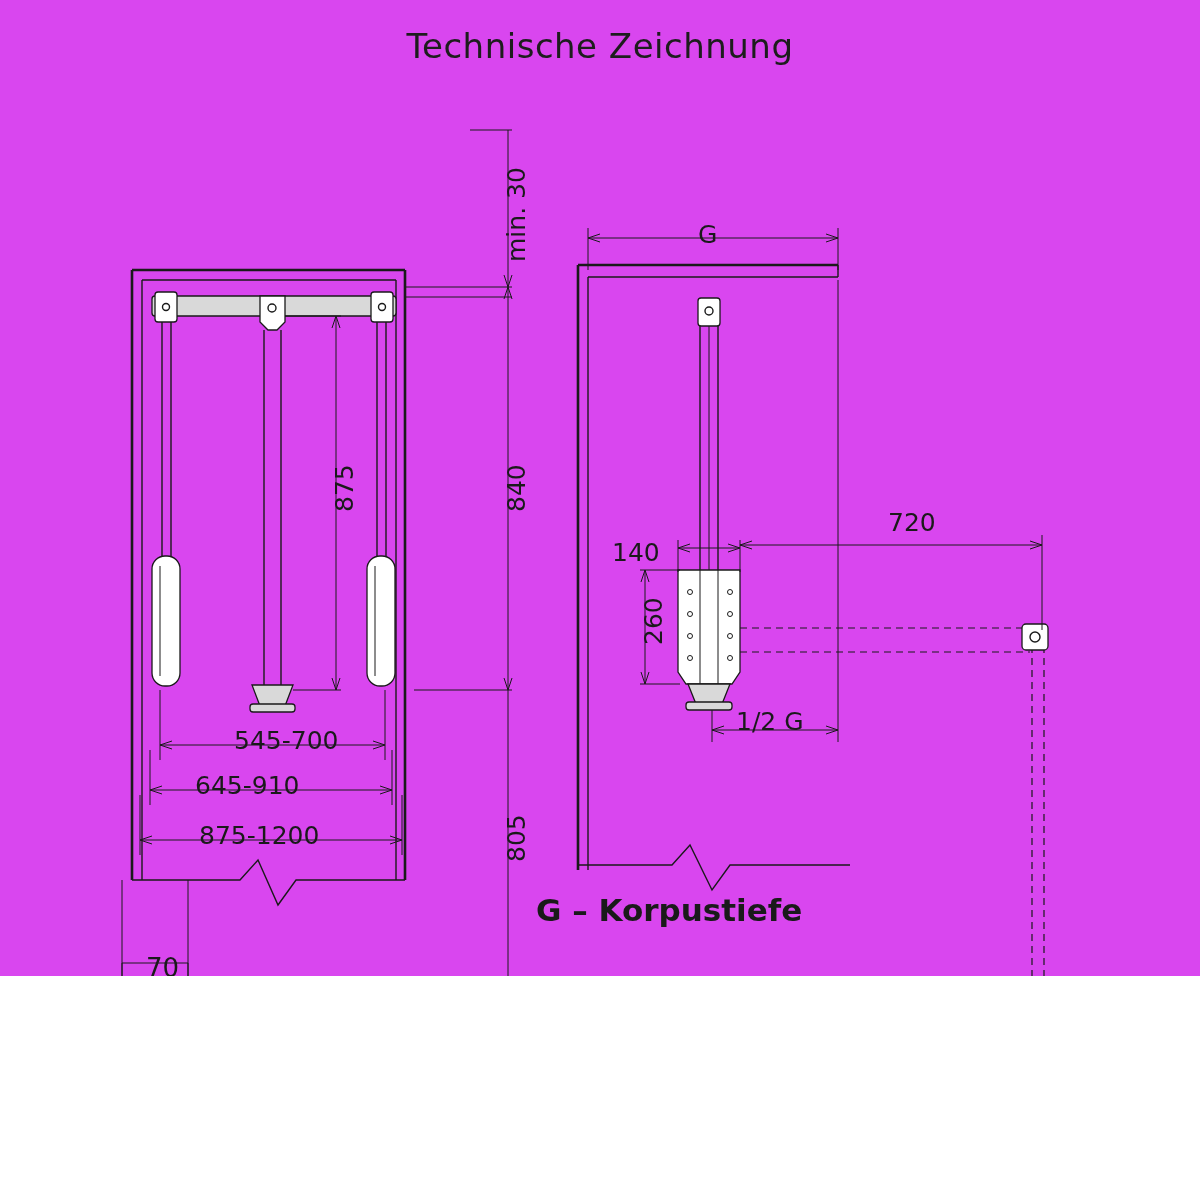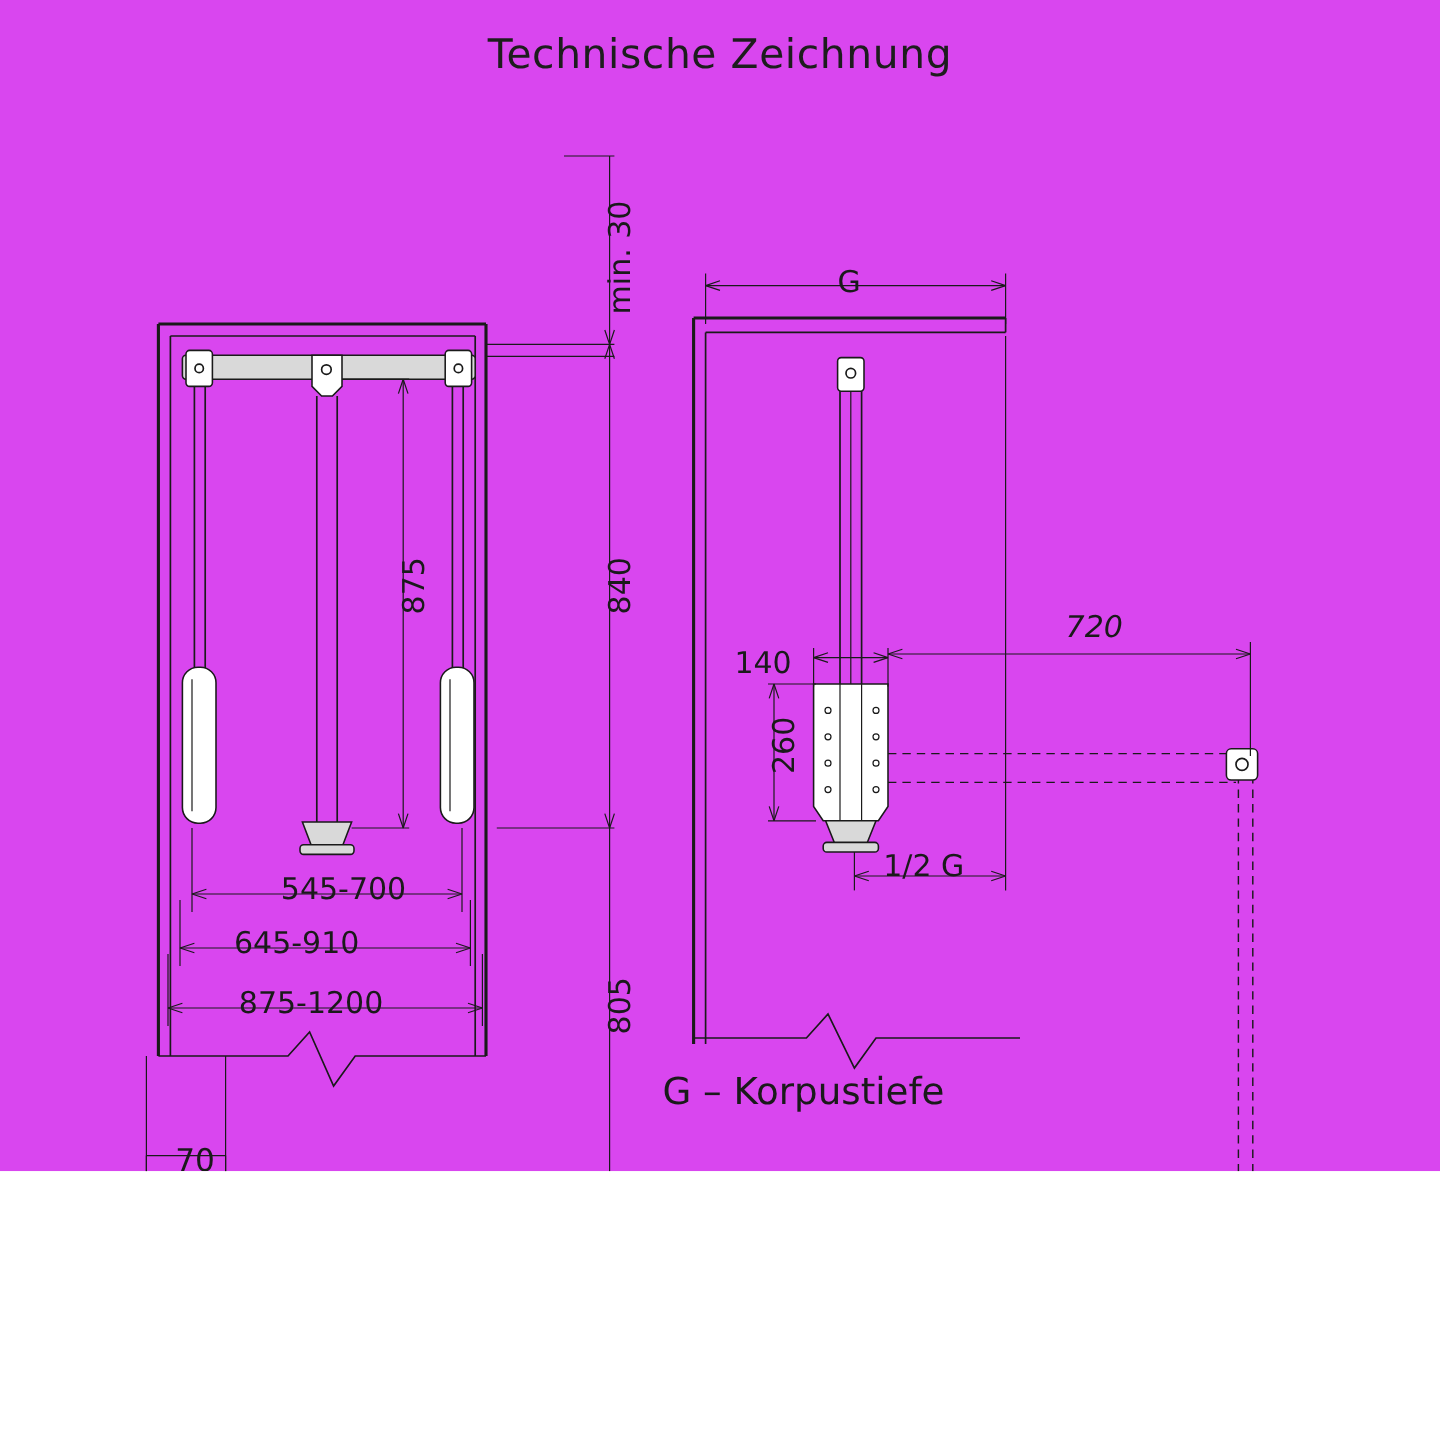--- a/index.html
+++ b/index.html
@@ -29,21 +29,21 @@
   
   .lbl {
     position: absolute;
     font-size: 25px;
     color: #1a1a1a;
     white-space: nowrap;
     line-height: 1;
   }
   .lbl.small { font-size: 26px; }
   .lbl.big { font-size: 31px; }
-  .lbl.bold { font-weight: normal; margin-left: 16px; }
+  .lbl.bold { font-weight: bold; }
   .rot {
     transform-origin: 0 0;
     transform: rotate(-90deg);
   }
   svg {
     position: absolute;
     left: 0;
     top: 0;
   }
   .ln {
@@ -271,19 +271,19 @@
   <div class="lbl" style="left:187px; top:823px;margin-left:12px;">875-1200</div>
 
   <div class="lbl small" style="left:146px; top:955px;">70</div>
 
   <div class="lbl" style="left:698px; top:222px;">G</div>
 
   <div class="lbl" style="left:612px; top:540px;">140</div>
 
   <div class="lbl rot" style="left:641px; top:645px;">260</div>
 
-  <div class="lbl" style="left:888px; top:510px;font-style:italic;">720</div>
+  <div class="lbl" style="left:888px; top:510px;">720</div>
 
   <div class="lbl" style="left:736px; top:709px;">1/2 G</div>
 
   <div class="lbl big bold" style="left:536px; top:895px;">G – Korpustiefe</div>
 
 </div>
 
 </body></html>

